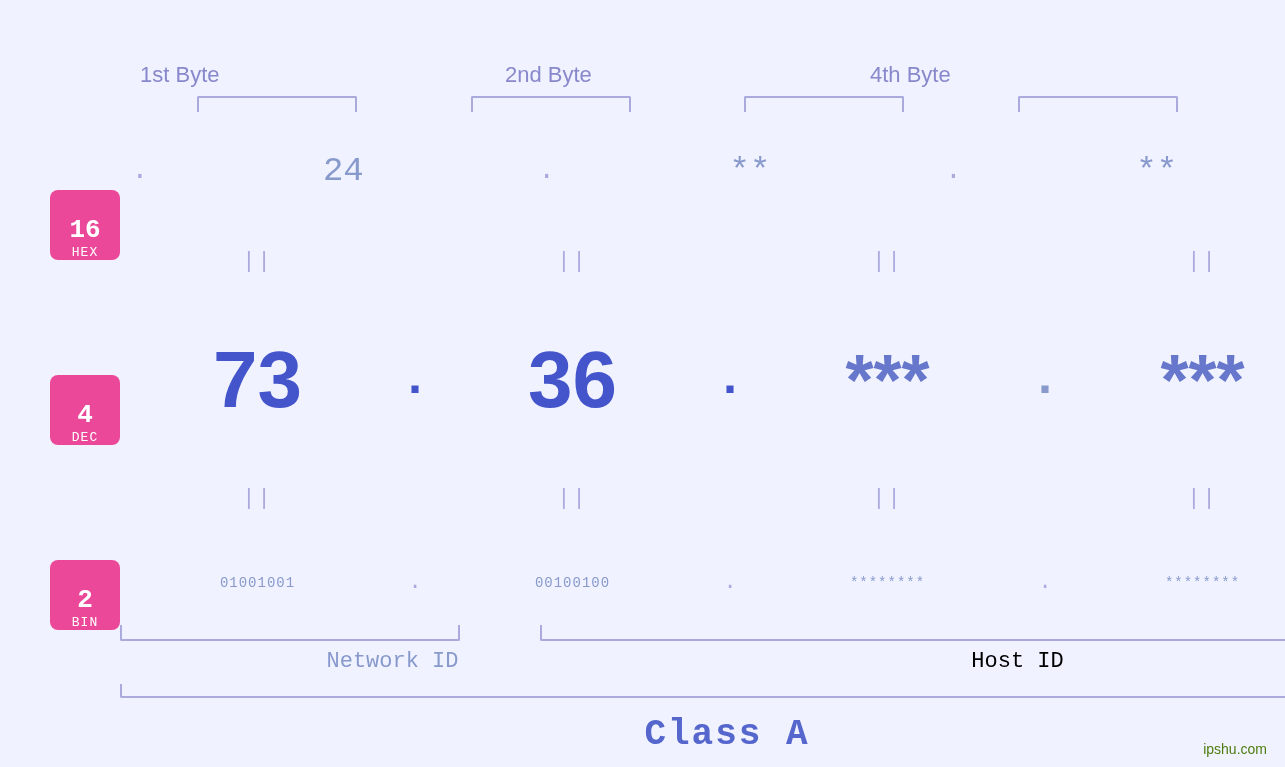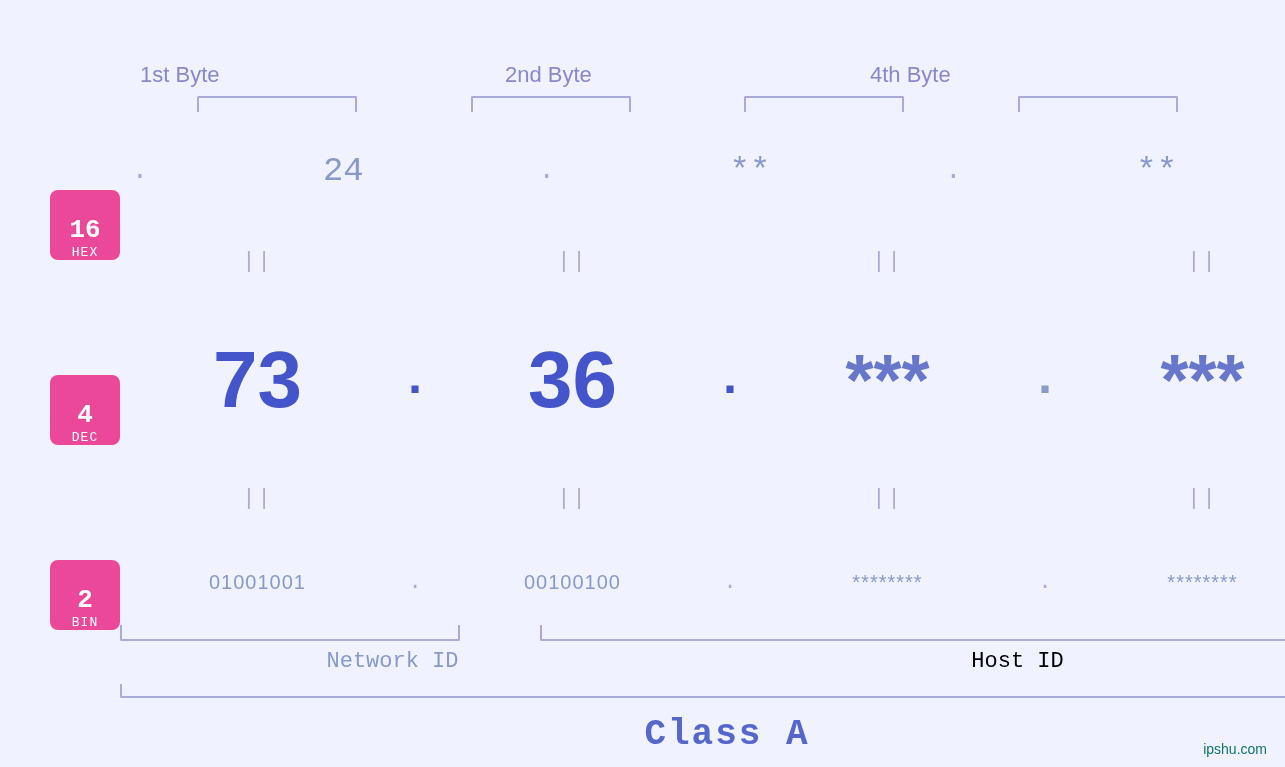--- a/index.html
+++ b/index.html
@@ -197,22 +197,22 @@
 
     .dec-dot-masked {
       font-size: 50px;
       color: #8899cc;
       font-weight: bold;
     }
 
     
     .bin-val {
       color: #8899cc;
-      font-size: 20px;
-      font-family: Liberation Sans, sans-serif;
+      font-size: 14px;
+      font-family: Liberation Mono, monospace;
       letter-spacing: 1px;
       text-align: right;
     }
 
     .bin-dot {
       font-size: 22px;
       color: #aaaadd;
     }
 
     
@@ -246,21 +246,21 @@
       font-family: 'Courier New', monospace;
       font-weight: bold;
       letter-spacing: 2px;
       margin-left: 44px;
     }
 
     .watermark {
       position: absolute;
       bottom: 10px;
       right: 18px;
-      color: #0f766e;
+      color: #4d7c0f;
       font-size: 14px;
       font-family: Arial, sans-serif;
     }
 
     .dot-spacer {
       width: 40px;
       text-align: center;
     }
   </style>
 </head>

